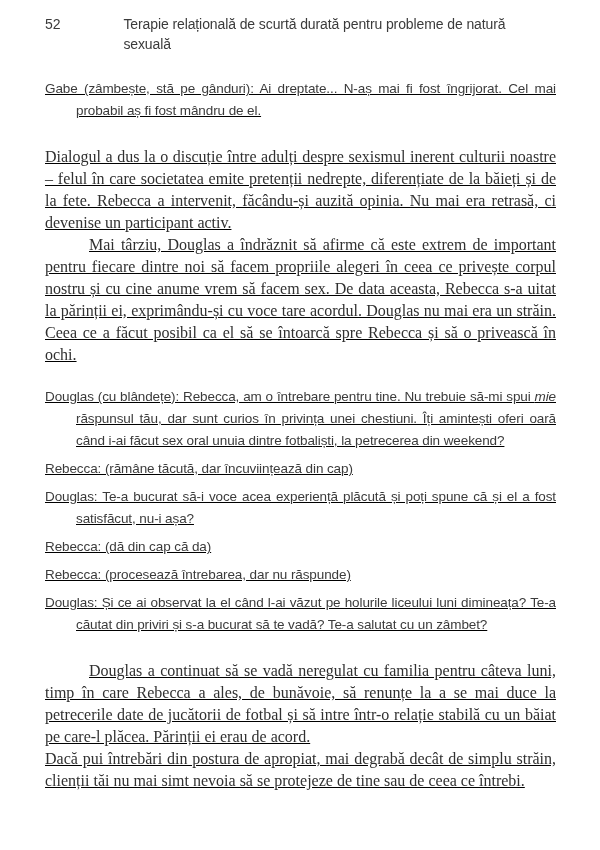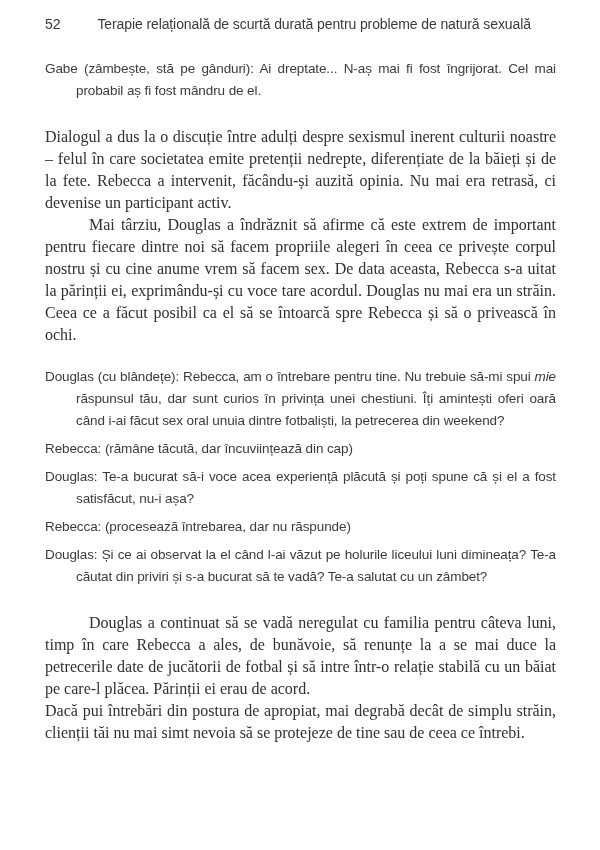--- a/index.html
+++ b/index.html
@@ -24,23 +24,23 @@
   .page-header {
     display: flex;
     align-items: baseline;
     font-family: "Liberation Sans", "DejaVu Sans", sans-serif;
     font-size: 14px;
     letter-spacing: -0.1px;
     color: var(--header-text);
     line-height: 20px;
   }
   .page-number { flex: 0 0 auto; }
-  .running-title { margin-left: 37px; }
+  .running-title { margin-left: 63px; }
 
-  .page-content { margin-top: 24px; }
+  .page-content { margin-top: 24px; text-decoration: underline; }
 
   .page-content p { margin: 0; }
 
   .dialogue {
     font-family: "Liberation Sans", "DejaVu Sans", sans-serif;
     font-size: 13.5px;
     line-height: 22px;
     letter-spacing: -0.1px;
     color: var(--dialogue-text);
     text-align: justify;
@@ -71,18 +71,19 @@
     <span class="page-number">52</span>
     <span class="running-title">Terapie relațională de scurtă durată pentru probleme de natură sexuală</span>
   </div>
   <div class="page-content" id="page-content">
       <p class="dialogue"><span>Gabe (zâmbește, stă pe gânduri): Ai dreptate... N-aș mai fi fost îngrijorat. Cel mai probabil aș fi fost mândru de el.</span></p>
       <p class="body-para"><span>Dialogul a dus la o discuție între adulți despre sexismul inerent culturii noastre – felul în care societatea emite pretenții nedrepte, diferențiate de la băieți și de la fete. Rebecca a intervenit, făcându-și auzită opinia. Nu mai era retrasă, ci devenise un participant activ.</span></p>
       <p class="body-para indent"><span>Mai târziu, Douglas a îndrăznit să afirme că este extrem de important pentru fiecare dintre noi să facem propriile alegeri în ceea ce privește corpul nostru și cu cine anume vrem să facem sex. De data aceasta, Rebecca s-a uitat la părinții ei, exprimându-și cu voce tare acordul. Douglas nu mai era un străin. Ceea ce a făcut posibil ca el să se întoarcă spre Rebecca și să o privească în ochi.</span></p>
       <p class="dialogue"><span>Douglas (cu blândețe): Rebecca, am o întrebare pentru tine. Nu trebuie să-mi spui </span><em>mie</em><span> răspunsul tău, dar sunt curios în privința unei chestiuni. Îți amintești oferi oară când i-ai făcut sex oral unuia dintre fotbaliști, la petrecerea din weekend?</span></p>
       <p class="dialogue"><span>Rebecca: (rămâne tăcută, dar încuviințează din cap)</span></p>
       <p class="dialogue"><span>Douglas: Te-a bucurat să-i voce acea experiență plăcută și poți spune că și el a fost satisfăcut, nu-i așa?</span></p>
+      <p class="dialogue"><span>Rebecca: (dă din cap că da)</span></p>
       <p class="dialogue"><span>Rebecca: (procesează întrebarea, dar nu răspunde)</span></p>
       <p class="dialogue"><span>Douglas: Și ce ai observat la el când l-ai văzut pe holurile liceului luni dimineața? Te-a căutat din priviri și s-a bucurat să te vadă? Te-a salutat cu un zâmbet?</span></p>
       <p class="body-para indent"><span>Douglas a continuat să se vadă neregulat cu familia pentru câteva luni, timp în care Rebecca a ales, de bunăvoie, să renunțe la a se mai duce la petrecerile date de jucătorii de fotbal și să intre într-o relație stabilă cu un băiat pe care-l plăcea. Părinții ei erau de acord.</span></p>
       <p class="body-para"><span>Dacă pui întrebări din postura de apropiat, mai degrabă decât de simplu străin, clienții tăi nu mai simt nevoia să se protejeze de tine sau de ceea ce întrebi.</span></p>
     </div>
 </div>
 
 </body></html>

